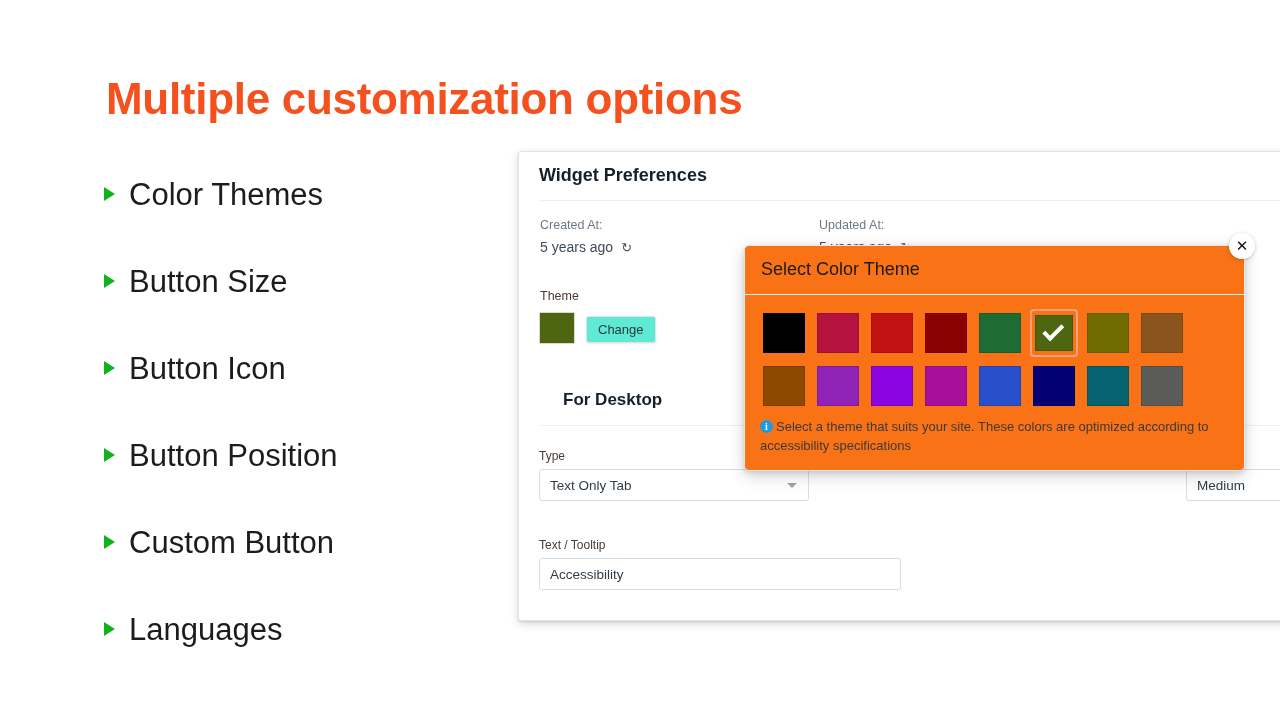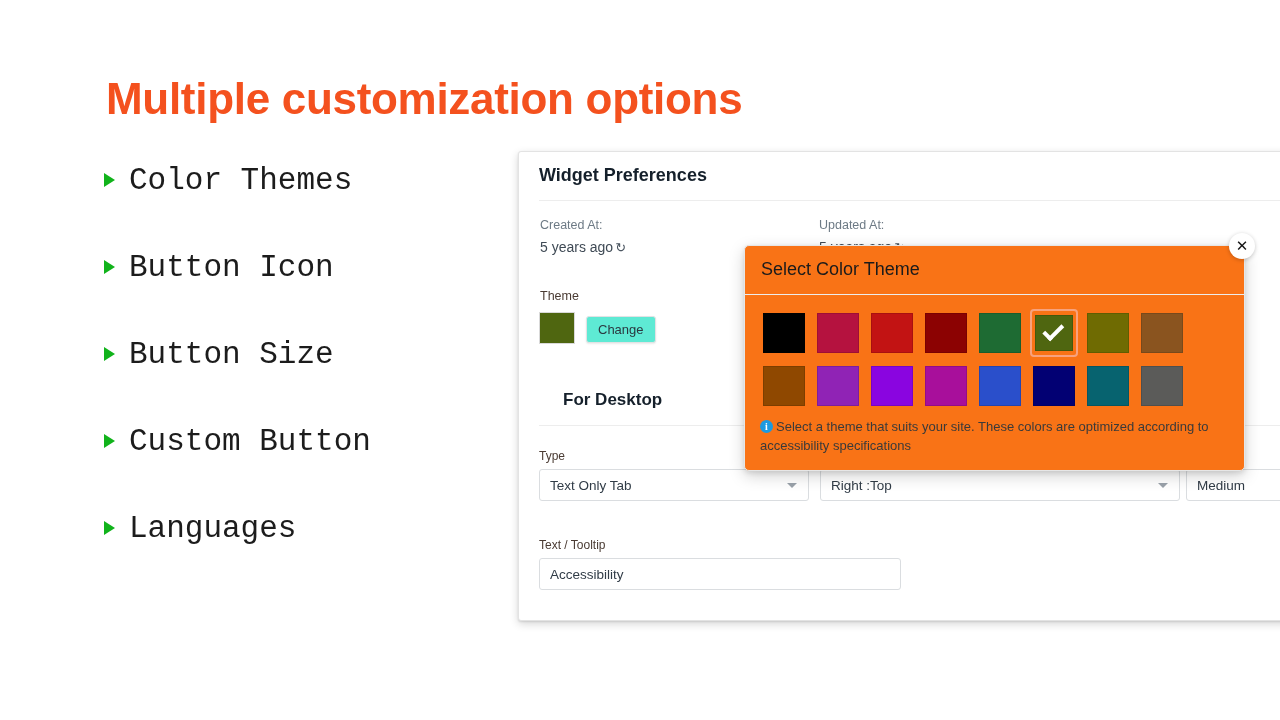--- a/index.html
+++ b/index.html
@@ -14,21 +14,21 @@
   
   .slide-title {
     position: absolute;
     left: 106px; top: 74px;
     font-size: 44px;
     font-weight: bold;
     color: #F4511E;
     letter-spacing: -0.3px;
     white-space: nowrap;
   }
-  .bullets { position: absolute; left: 104px; top: 158px; width: 420px; font-family: Liberation Mono, monospace; }
+  .bullets { position: absolute; left: 104px; top: 172px; width: 420px; }
   .bullet-row {
     display: flex; align-items: center;
     height: 44px;
     margin-bottom: 43px;
   }
   .bullet-marker {
     width: 0; height: 0;
     border-left: 11px solid #11B31B;
     border-top: 7.5px solid transparent;
     border-bottom: 7.5px solid transparent;
@@ -59,21 +59,21 @@
   }
   .panel-divider {
     position: absolute; left: 20px; top: 48px;
     width: 745px; height: 1px; background: #ededed;
   }
   .meta-col-a { position: absolute; left: 21px; top: 66px; }
   .meta-col-b { position: absolute; left: 300px; top: 66px; }
   .meta-label { font-size: 12.5px; color: #6d7a85; margin-bottom: 7px; }
   .meta-value {
     font-size: 14px; color: #3f4a55;
-    display: flex; align-items: center; gap: 2px;
+    display: flex; align-items: center; gap: 8px;
   }
   .refresh-icon {
     display: inline-block; font-size: 13px; color: #4a5560; line-height: 1;
   }
 
   .theme-label {
     position: absolute; left: 21px; top: 137px;
     font-size: 12.5px; color: #4a3b33;
   }
   .theme-swatch {
@@ -222,25 +222,29 @@
 
   <div class="slide-title" style="color: rgb(244, 81, 30);">Multiple customization options</div>
 
   <div class="bullets">
     <div class="bullet-row">
       <span class="bullet-marker" style="border-left-color: rgb(17, 179, 27);"></span>
       <span class="bullet-text">Color Themes</span>
     </div>
     <div class="bullet-row">
       <span class="bullet-marker" style="border-left-color: rgb(17, 179, 27);"></span>
+      <span class="bullet-text">Button Size</span>
+    </div>
+    <div class="bullet-row">
+      <span class="bullet-marker" style="border-left-color: rgb(17, 179, 27);"></span>
       <span class="bullet-text">Button Icon</span>
     </div>
     <div class="bullet-row">
       <span class="bullet-marker" style="border-left-color: rgb(17, 179, 27);"></span>
-      <span class="bullet-text">Button Size</span>
+      <span class="bullet-text">Button Position</span>
     </div>
     <div class="bullet-row">
       <span class="bullet-marker" style="border-left-color: rgb(17, 179, 27);"></span>
       <span class="bullet-text">Custom Button</span>
     </div>
     <div class="bullet-row">
       <span class="bullet-marker" style="border-left-color: rgb(17, 179, 27);"></span>
       <span class="bullet-text">Languages</span>
     </div>
   </div>
@@ -275,24 +279,20 @@
     <div class="field f-type">
       <div class="field-label">Type</div>
       <div class="select-box">
         <span>Text Only Tab</span>
         <span class="caret"></span>
       </div>
     </div>
 
     <div class="field f-pos">
       <div class="field-label">&nbsp;</div>
-      <div class="select-box">
-        <span>Right :Top</span>
-        <span class="caret"></span>
-      </div>
     </div>
 
     <div class="field f-size">
       <div class="field-label">&nbsp;</div>
       <div class="select-box">
         <span>Medium</span>
 
       </div>
     </div>
 

